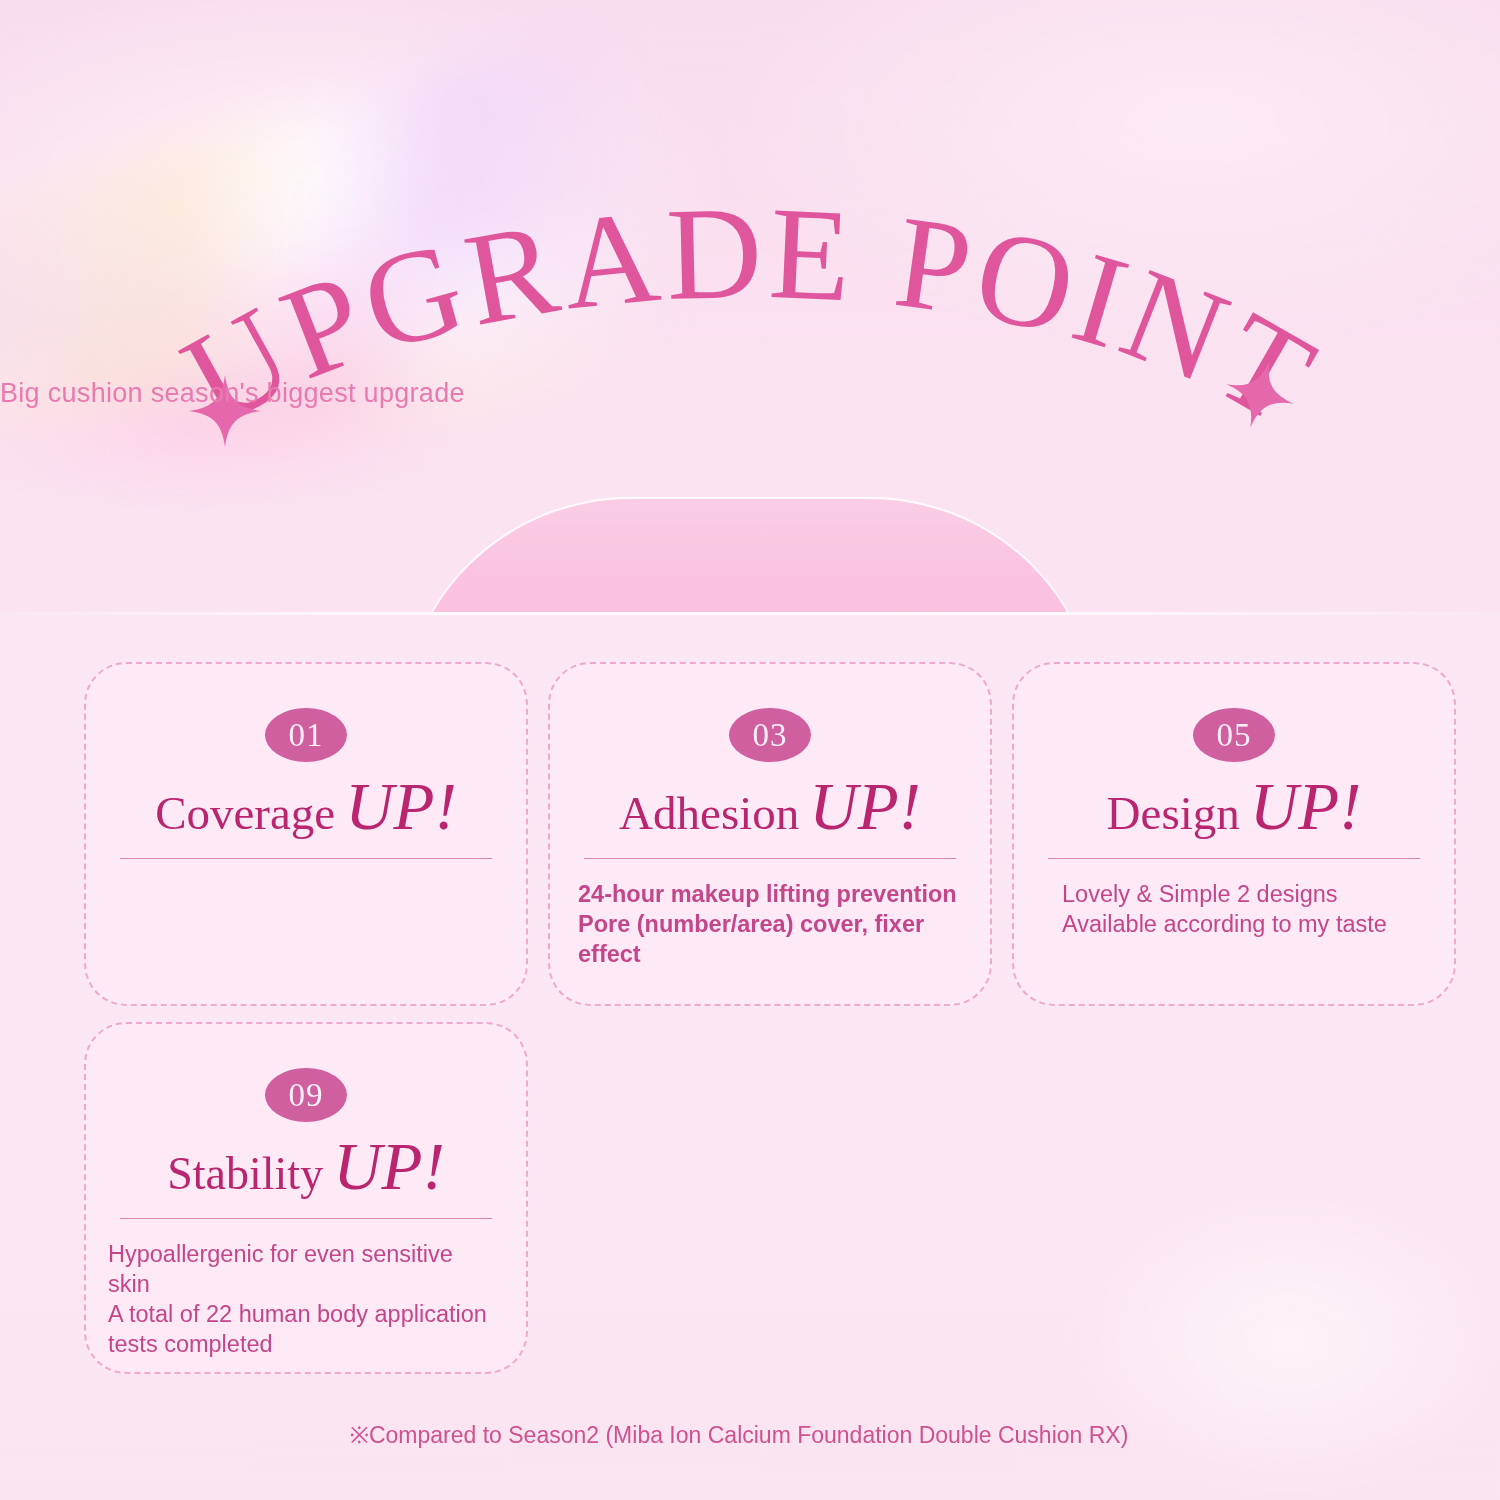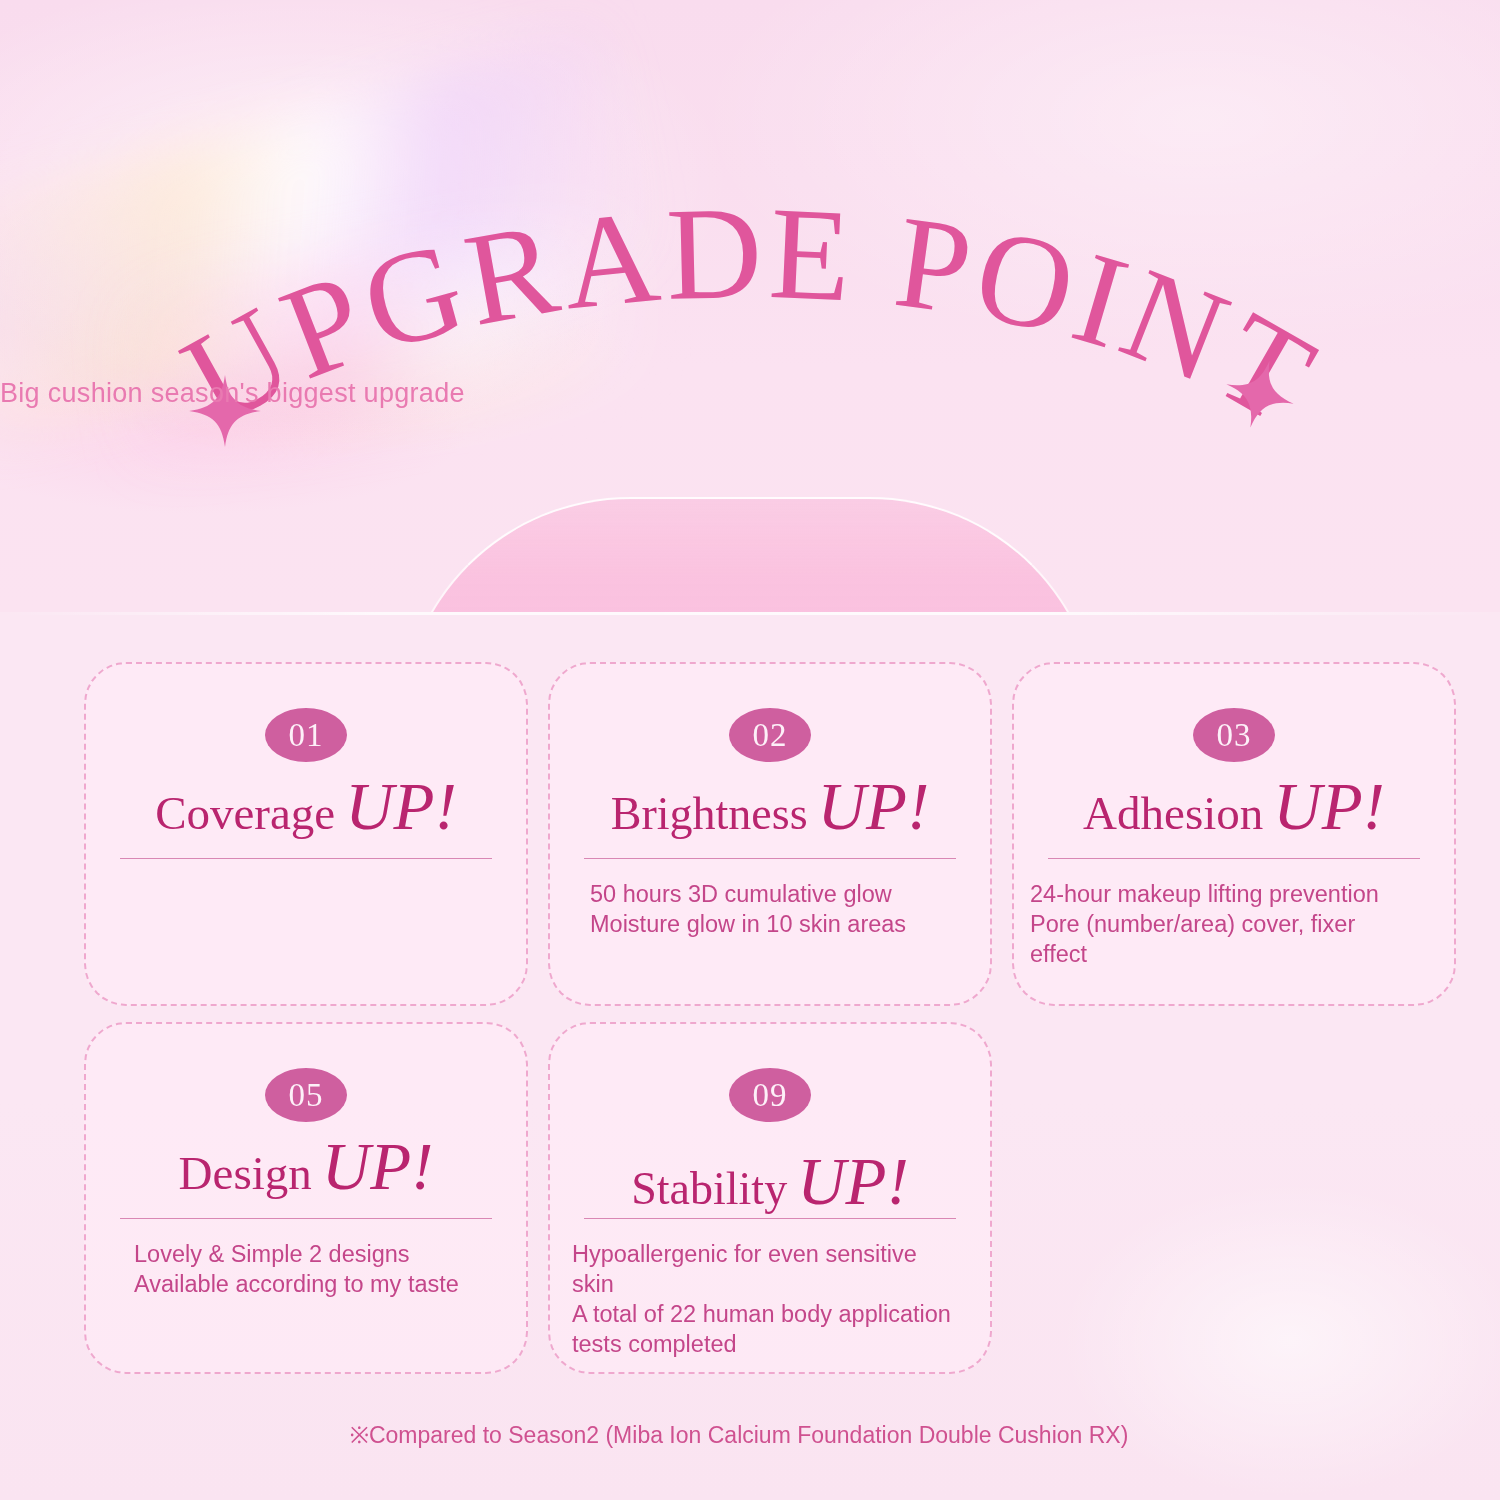--- a/index.html
+++ b/index.html
@@ -127,27 +127,27 @@
   }
   .desc{
     position:absolute;left:26px;top:216px;width:calc(100% - 52px);
     font-family:"Liberation Sans", sans-serif;
     font-size:23.5px;line-height:1.27;color:#c4468a;
     white-space:pre-line;
   }
   
   .c1 .desc{left:28px;}
   .c2 .desc{left:40px;}
-  .c3 .desc{left:16px;}
+  .c3 .desc{left:28px;font-weight:bold;}
   .c4 .desc{left:18px;}
   .c5 .desc{left:48px;}
   .c6 .desc{left:22px;}
   .c2 .headline{font-size:46px;}
   .c4 .headline{font-size:46px;}
-  .c6 .headline{font-size:46px;margin-top:15px;}
+  .c6 .headline{font-size:46px;}
 
   #footnote{
     position:absolute;left:0;top:1418px;width:1500px;
     text-align:center;padding-right:22px;box-sizing:border-box;
     font-family:"Liberation Sans", sans-serif;
     font-size:23px;color:#cf5190;
   }
 </style>
 </head>
 <body>
@@ -190,27 +190,20 @@
   <div id="subtitle">Big cushion season's biggest upgrade</div>
 
   <div id="grid">
 
     <div class="card c1">
       <div class="badge">01</div>
       <div class="headline"><span>Coverage</span><span class="up">UP!</span></div>
       <div class="rule"></div>
     </div>
 
-    <div class="card c2">
-      <div class="badge">02</div>
-      <div class="headline"><span>Brightness</span><span class="up">UP!</span></div>
-      <div class="rule"></div>
-      <div class="desc">50 hours 3D cumulative glow
-Moisture glow in 10 skin areas</div>
-    </div>
 
     <div class="card c3">
       <div class="badge">03</div>
       <div class="headline"><span>Adhesion</span><span class="up">UP!</span></div>
       <div class="rule"></div>
       <div class="desc">24-hour makeup lifting prevention
 Pore (number/area) cover, fixer effect</div>
     </div>
 
 

